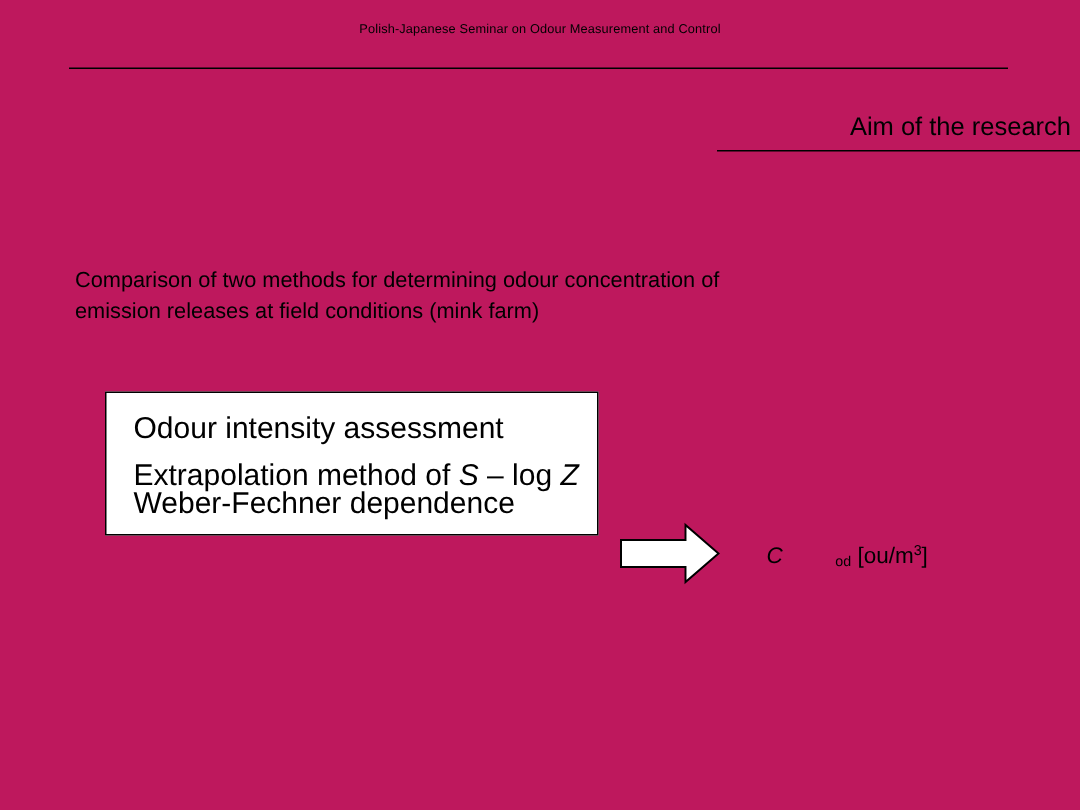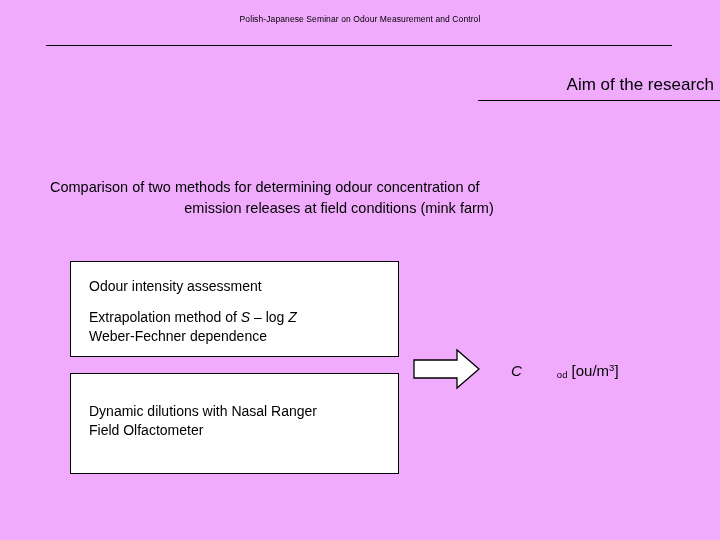--- a/index.html
+++ b/index.html
@@ -13,21 +13,21 @@
     position: relative;
     overflow: hidden;
     font-family: "Liberation Sans", sans-serif;
     color: #000000;
     -webkit-font-smoothing: antialiased;
   }
 
   .slide {
     position: absolute;
     inset: 0;
-    background: #f0abfc;
+    background: #be185d;
   }
 
   
   .header-block {
     position: absolute;
     top: 13px;
     left: 0;
     width: 720px;
     text-align: center;
   }
@@ -72,21 +72,21 @@
   .lead {
     position: absolute;
     left: 50px;
     top: 177px;
     width: 578px;
     font-size: 14.5px;
     line-height: 21px;
     text-align: justify;
   }
   .lead .last-line {
-    text-align: center;
+    text-align: left;
   }
 
   
   .method-box {
     position: absolute;
     left: 70px;
     width: 329px;
     border: 1px solid #000000;
     box-sizing: border-box;
     background: #ffffff;
@@ -95,21 +95,21 @@
     top: 261px;
     height: 96px;
   }
   #box-dynamic {
     top: 373px;
     height: 101px;
   }
   .box-line {
     position: absolute;
     left: 18px;
-    font-size: 14px;
+    font-size: 20px;
     line-height: 19px;
     white-space: nowrap;
   }
   #box-intensity .l1 { top: 15px; }
   #box-intensity .l2 { top: 46px; }
   #box-intensity .l3 { top: 65px; }
   #box-dynamic .l1 { top: 28px; }
   #box-dynamic .l2 { top: 47px; }
 
   .ital {
@@ -170,24 +170,20 @@
     <div>Comparison of two methods for determining odour concentration of</div>
     <div class="last-line">emission releases at field conditions (mink farm)</div>
   </div>
 
   <div class="method-box" id="box-intensity">
     <div class="box-line l1">Odour intensity assessment</div>
     <div class="box-line l2"><span>Extrapolation method of </span><span class="ital">S</span><span> – log </span><span class="ital">Z</span></div>
     <div class="box-line l3">Weber-Fechner dependence</div>
   </div>
 
-  <div class="method-box" id="box-dynamic">
-    <div class="box-line l1">Dynamic dilutions with Nasal Ranger</div>
-    <div class="box-line l2">Field Olfactometer</div>
-  </div>
 
   <div class="arrow">
     <svg width="70" height="45" viewBox="0 0 70 45" xmlns="http://www.w3.org/2000/svg">
       <polygon points="2,31 2,13 45,13 45,3 67,22 45,41 45,31" fill="#ffffff" stroke="#000000" stroke-width="1.3" stroke-linejoin="miter"></polygon>
     </svg>
   </div>
 
   <div class="formula">
     <span class="sym">C</span><sub>od</sub><span> [ou/m</span><sup>3</sup><span>]</span>
   </div>

